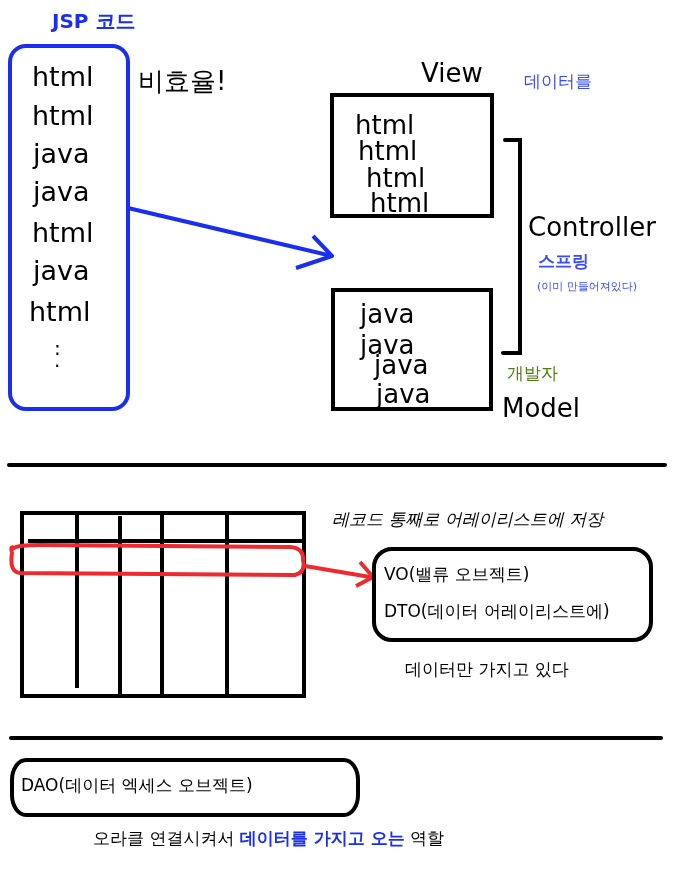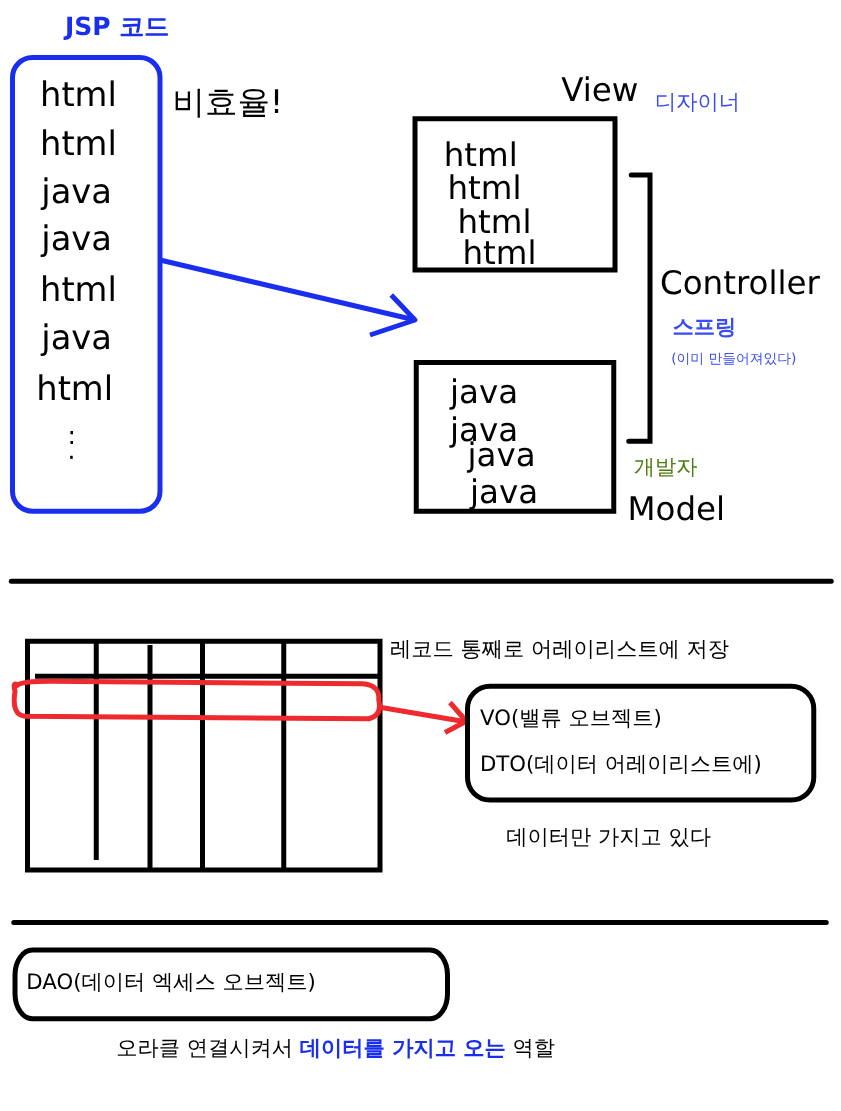--- a/index.html
+++ b/index.html
@@ -61,41 +61,41 @@
 <div class="abs t-code" style="left:32px; top:219px;">html</div>
 <div class="abs t-code" style="left:33px; top:257px;">java</div>
 <div class="abs t-code" style="left:29px; top:298px;">html</div>
 <div class="abs" style="left:54px; top:340px; font-size:20px; line-height:16px;">
   <div>:</div>
     <div style="margin-top:2px;">·</div>
 </div>
 
 <div class="abs t-big" style="left:138px; top:64px;">비효율!</div>
 
-<div class="abs t-big" style="left:449px; top:58px;text-align:right;">View</div>
-<div class="abs t-kor" style="left:524px; top:70px; color:#3a4cf5;">디자이너</div>
+<div class="abs t-big" style="left:421px; top:58px;text-align:right;">View</div>
+<div class="abs t-kor" style="left:524px; top:70px; color:#3a4cf5;">데이터를</div>
 
 <div class="abs t-code" style="left:355px; top:112px; font-size:26px;">html</div>
 <div class="abs t-code" style="left:358px; top:138px; font-size:26px;">html</div>
 <div class="abs t-code" style="left:366px; top:165px; font-size:26px;">html</div>
 <div class="abs t-code" style="left:370px; top:190px; font-size:26px;">html</div>
 
 <div class="abs t-big" style="left:528px; top:212px;">Controller</div>
 <div class="abs t-kor" style="left:538px; top:250px; color:#3a4cf5;font-weight:bold;">스프링</div>
 <div class="abs t-small" style="left:537px; top:279px; color:#3a4cf5;">(이미 만들어져있다)</div>
 
 <div class="abs t-code" style="left:360px; top:301px; font-size:26px;">java</div>
 <div class="abs t-code" style="left:360px; top:332px; font-size:26px;">java</div>
 <div class="abs t-code" style="left:374px; top:352px; font-size:26px;">java</div>
 <div class="abs t-code" style="left:376px; top:381px; font-size:26px;">java</div>
 
 <div class="abs t-kor" style="left:507px; top:362px; color:#4d7c0f;">개발자</div>
 <div class="abs t-big" style="left:502px; top:393px;">Model</div>
 
-<div class="abs t-kor" style="left:312px; top:508px;">레코드 통째로 어레이리스트에 저장</div>
+<div class="abs t-kor" style="left:332px; top:508px;font-style:italic;">레코드 통째로 어레이리스트에 저장</div>
 <div class="abs t-kor" style="left:384px; top:563px;">VO(밸류 오브젝트)</div>
 <div class="abs t-kor" style="left:384px; top:600px;">DTO(데이터 어레이리스트에)</div>
 <div class="abs t-kor" style="left:405px; top:658px; color:#000000;">데이터만 가지고 있다</div>
 
 <div class="abs t-kor" style="left:21px; top:774px;">DAO(데이터 엑세스 오브젝트)</div>
 <div class="abs t-kor" style="left:93px; top:827px;text-align:center;">
   <span>오라클 연결시켜서 </span><span style="color:#1a2ef0; font-weight:bold;">데이터를 가지고 오는</span><span> 역할</span>
 </div>
 
 </body></html>

